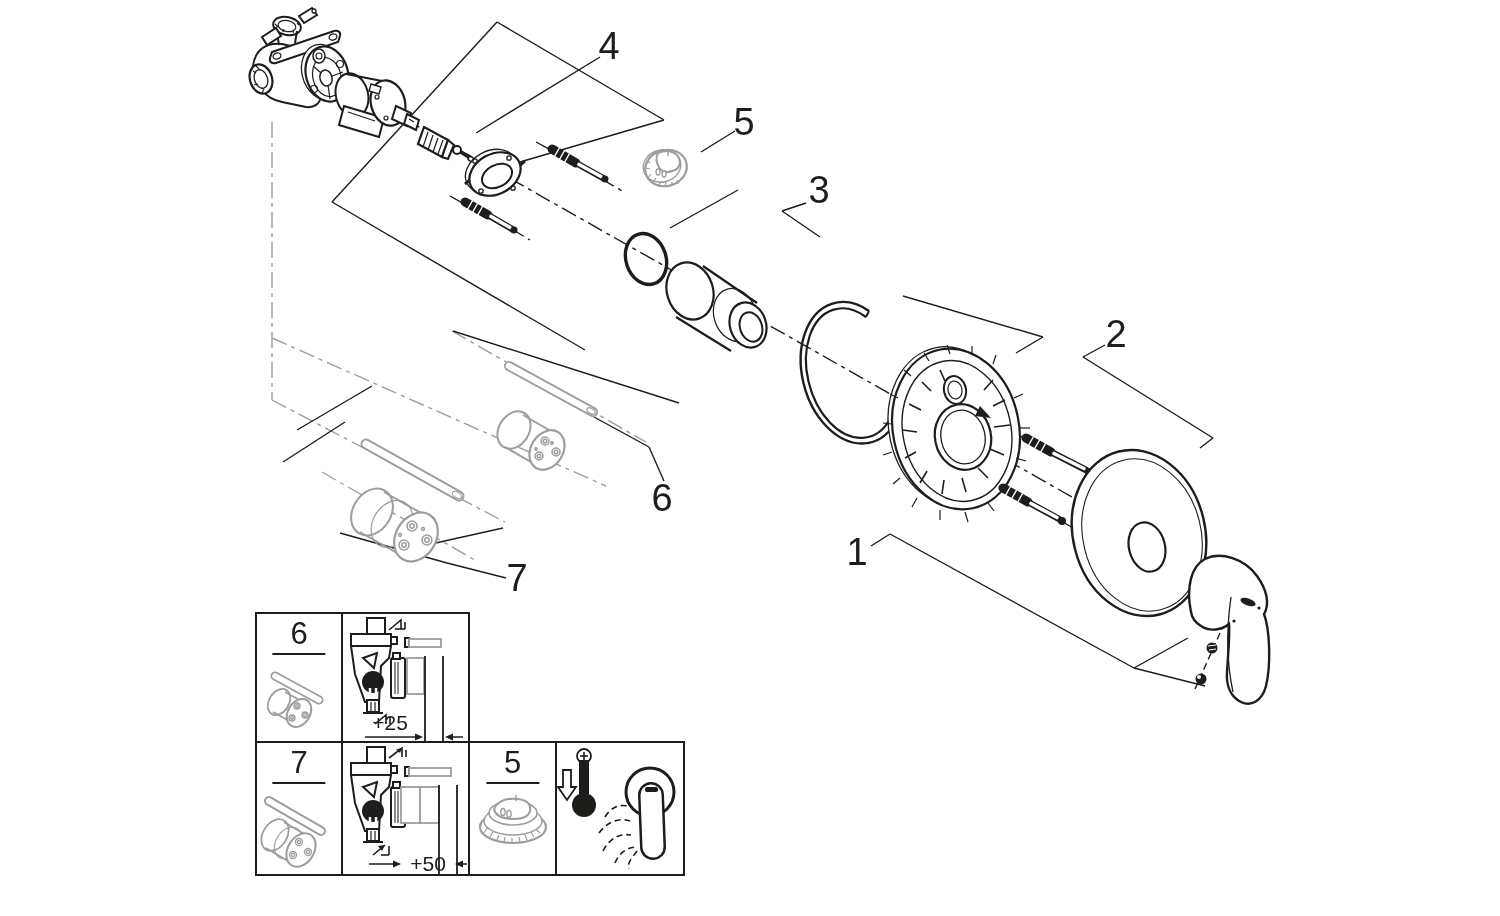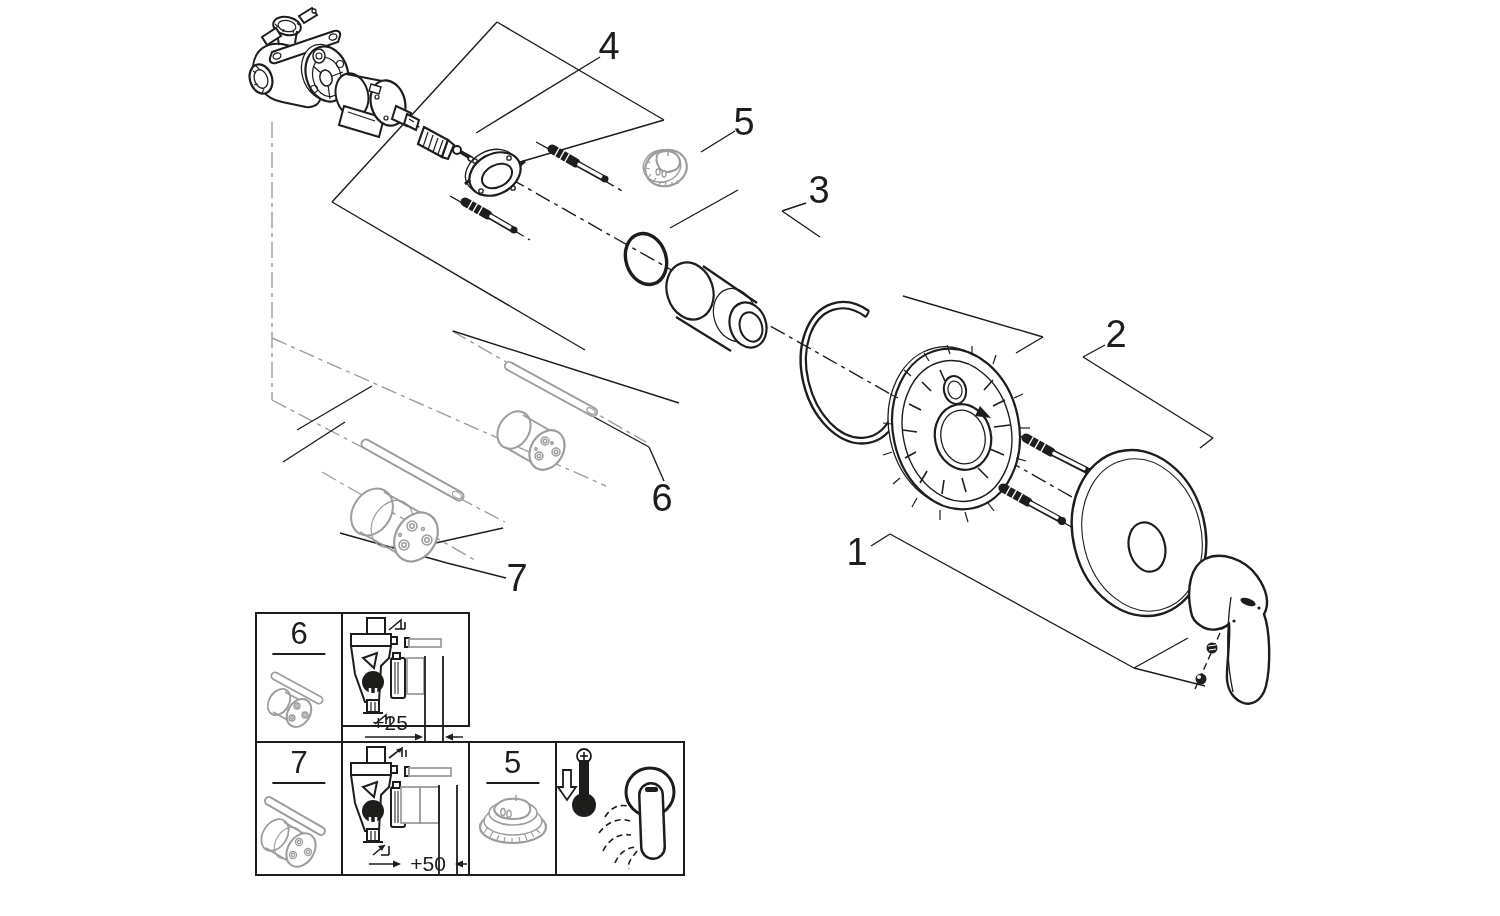--- a/index.html
+++ b/index.html
@@ -380,21 +380,21 @@
             <circle cx="40" cy="92" r="1.4"></circle>
           <circle cx="48" cy="101" r="3"></circle>
             <circle cx="48" cy="101" r="1.4"></circle>
           <circle cx="35" cy="104" r="3"></circle>
             <circle cx="35" cy="104" r="1.4"></circle>
         </g>
       </g>
     </svg>
   </div>
 
-  <div class="cell" style="left:341px;top:612px;width:129px;height:115px">
+  <div class="cell" style="left:341px;top:612px;width:129px;height:164px">
     <svg width="125" height="127" viewBox="0 0 125 127">
       <g stroke="#1d1d1b" fill="#fff" stroke-width="2">
         <rect x="24" y="4" width="18" height="16"></rect>
         <rect x="8" y="20" width="40" height="12"></rect>
         <rect x="48" y="23" width="6" height="7"></rect>
         <path d="M8,32 L48,32 L46,44 L38,52 L36,88 L22,88 L12,60 Z"></path>
         <path d="M20,44 L34,39 L31,54 Z"></path>
         <circle cx="30" cy="68" r="10" fill="#1d1d1b"></circle>
         <line x1="27" y1="74" x2="27" y2="86" stroke="#fff" stroke-width="2.5"></line>
         <line x1="33" y1="74" x2="33" y2="86" stroke="#fff" stroke-width="2.5"></line>

